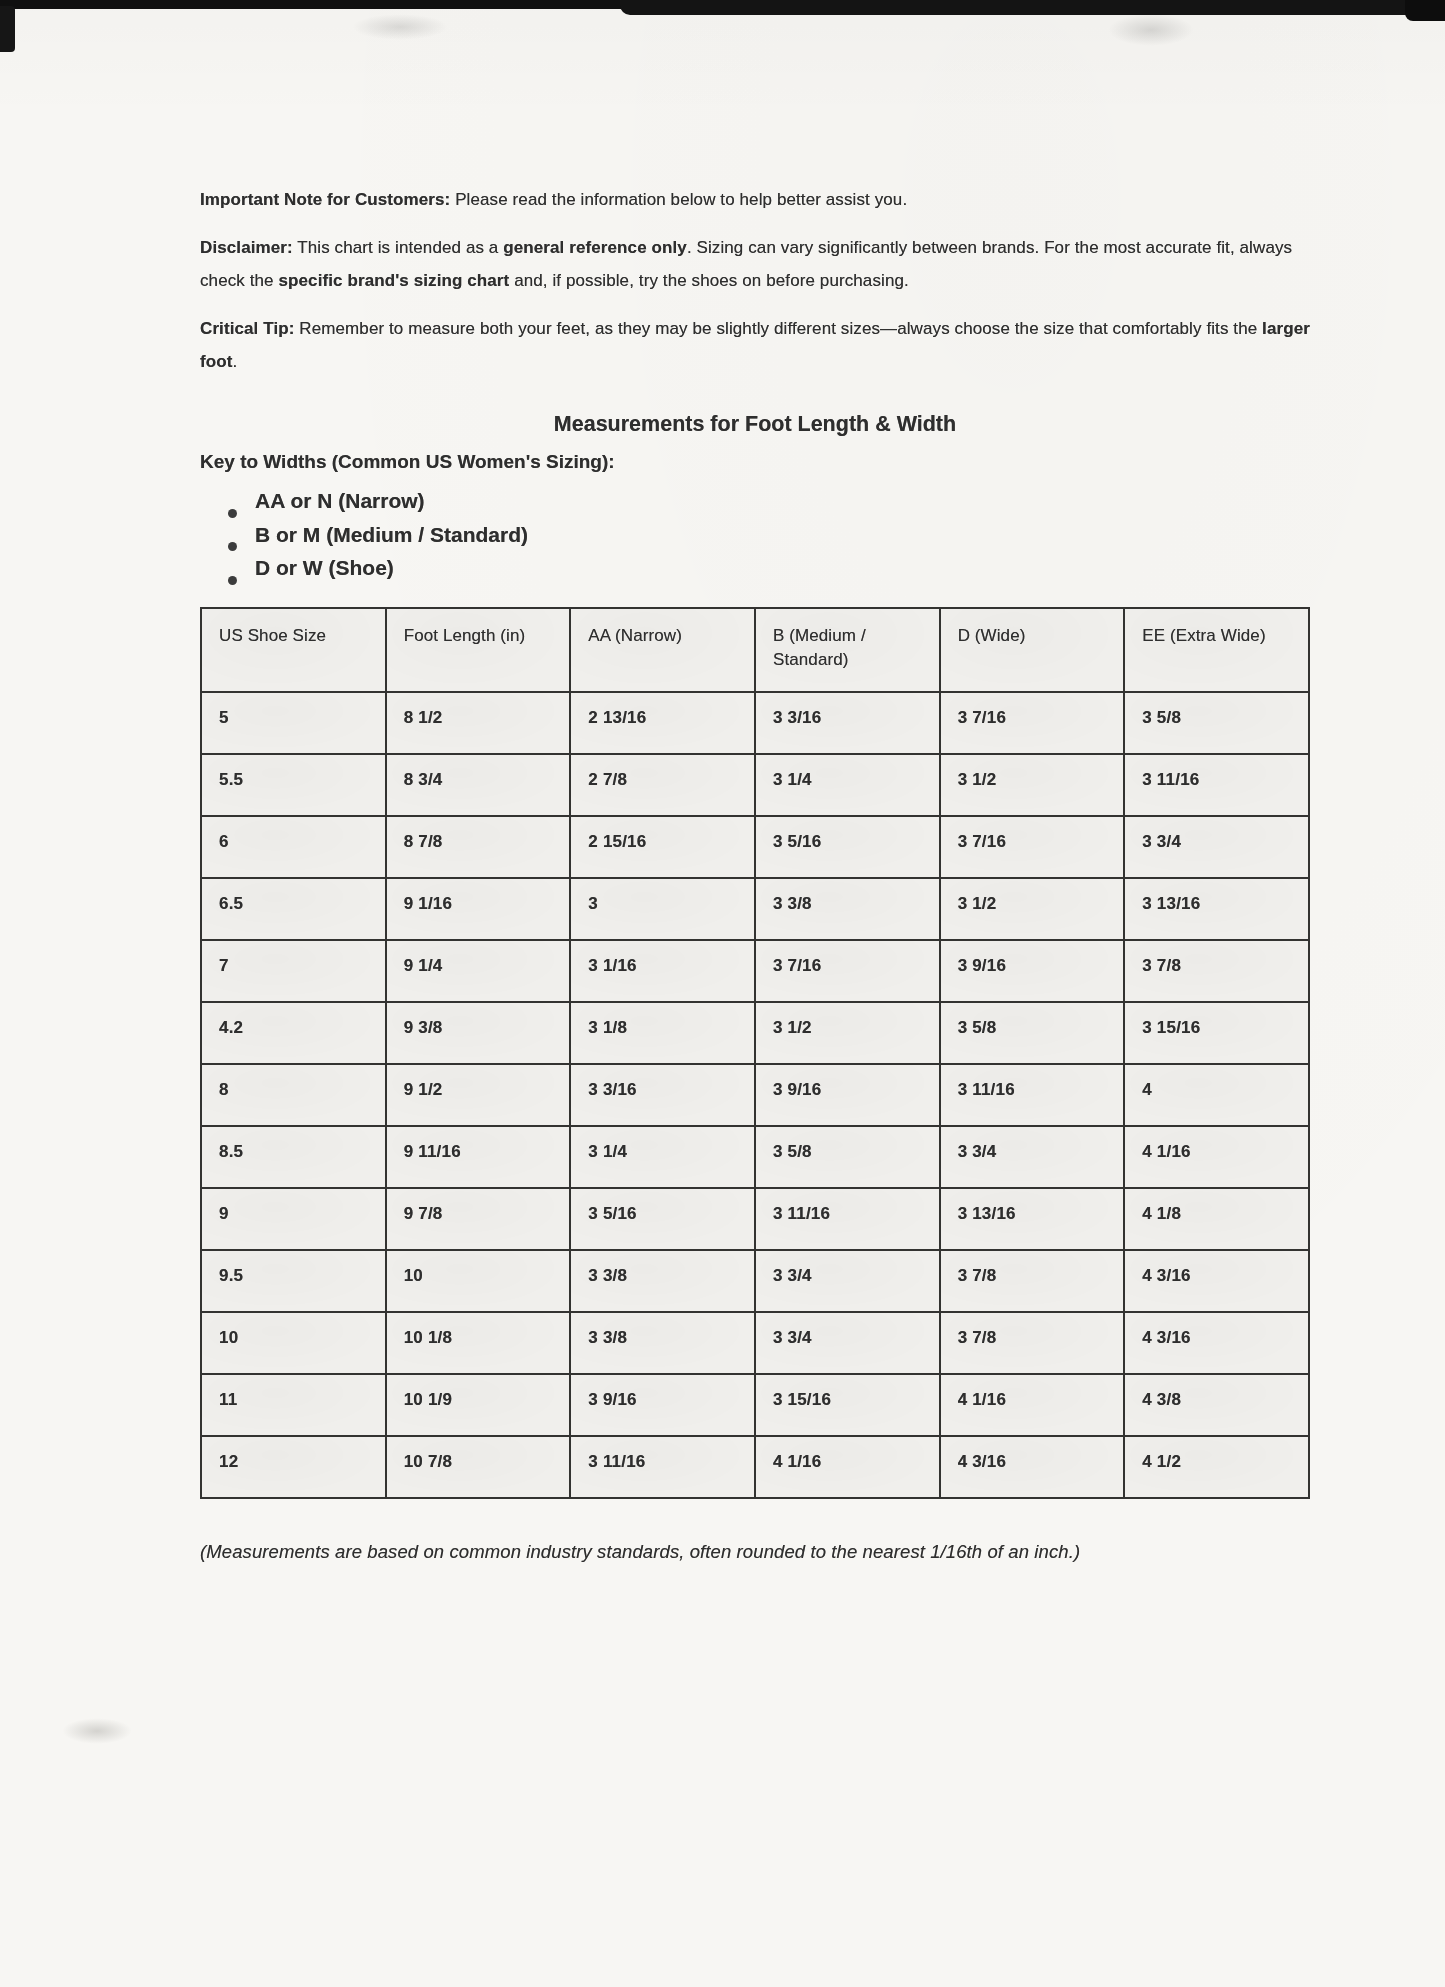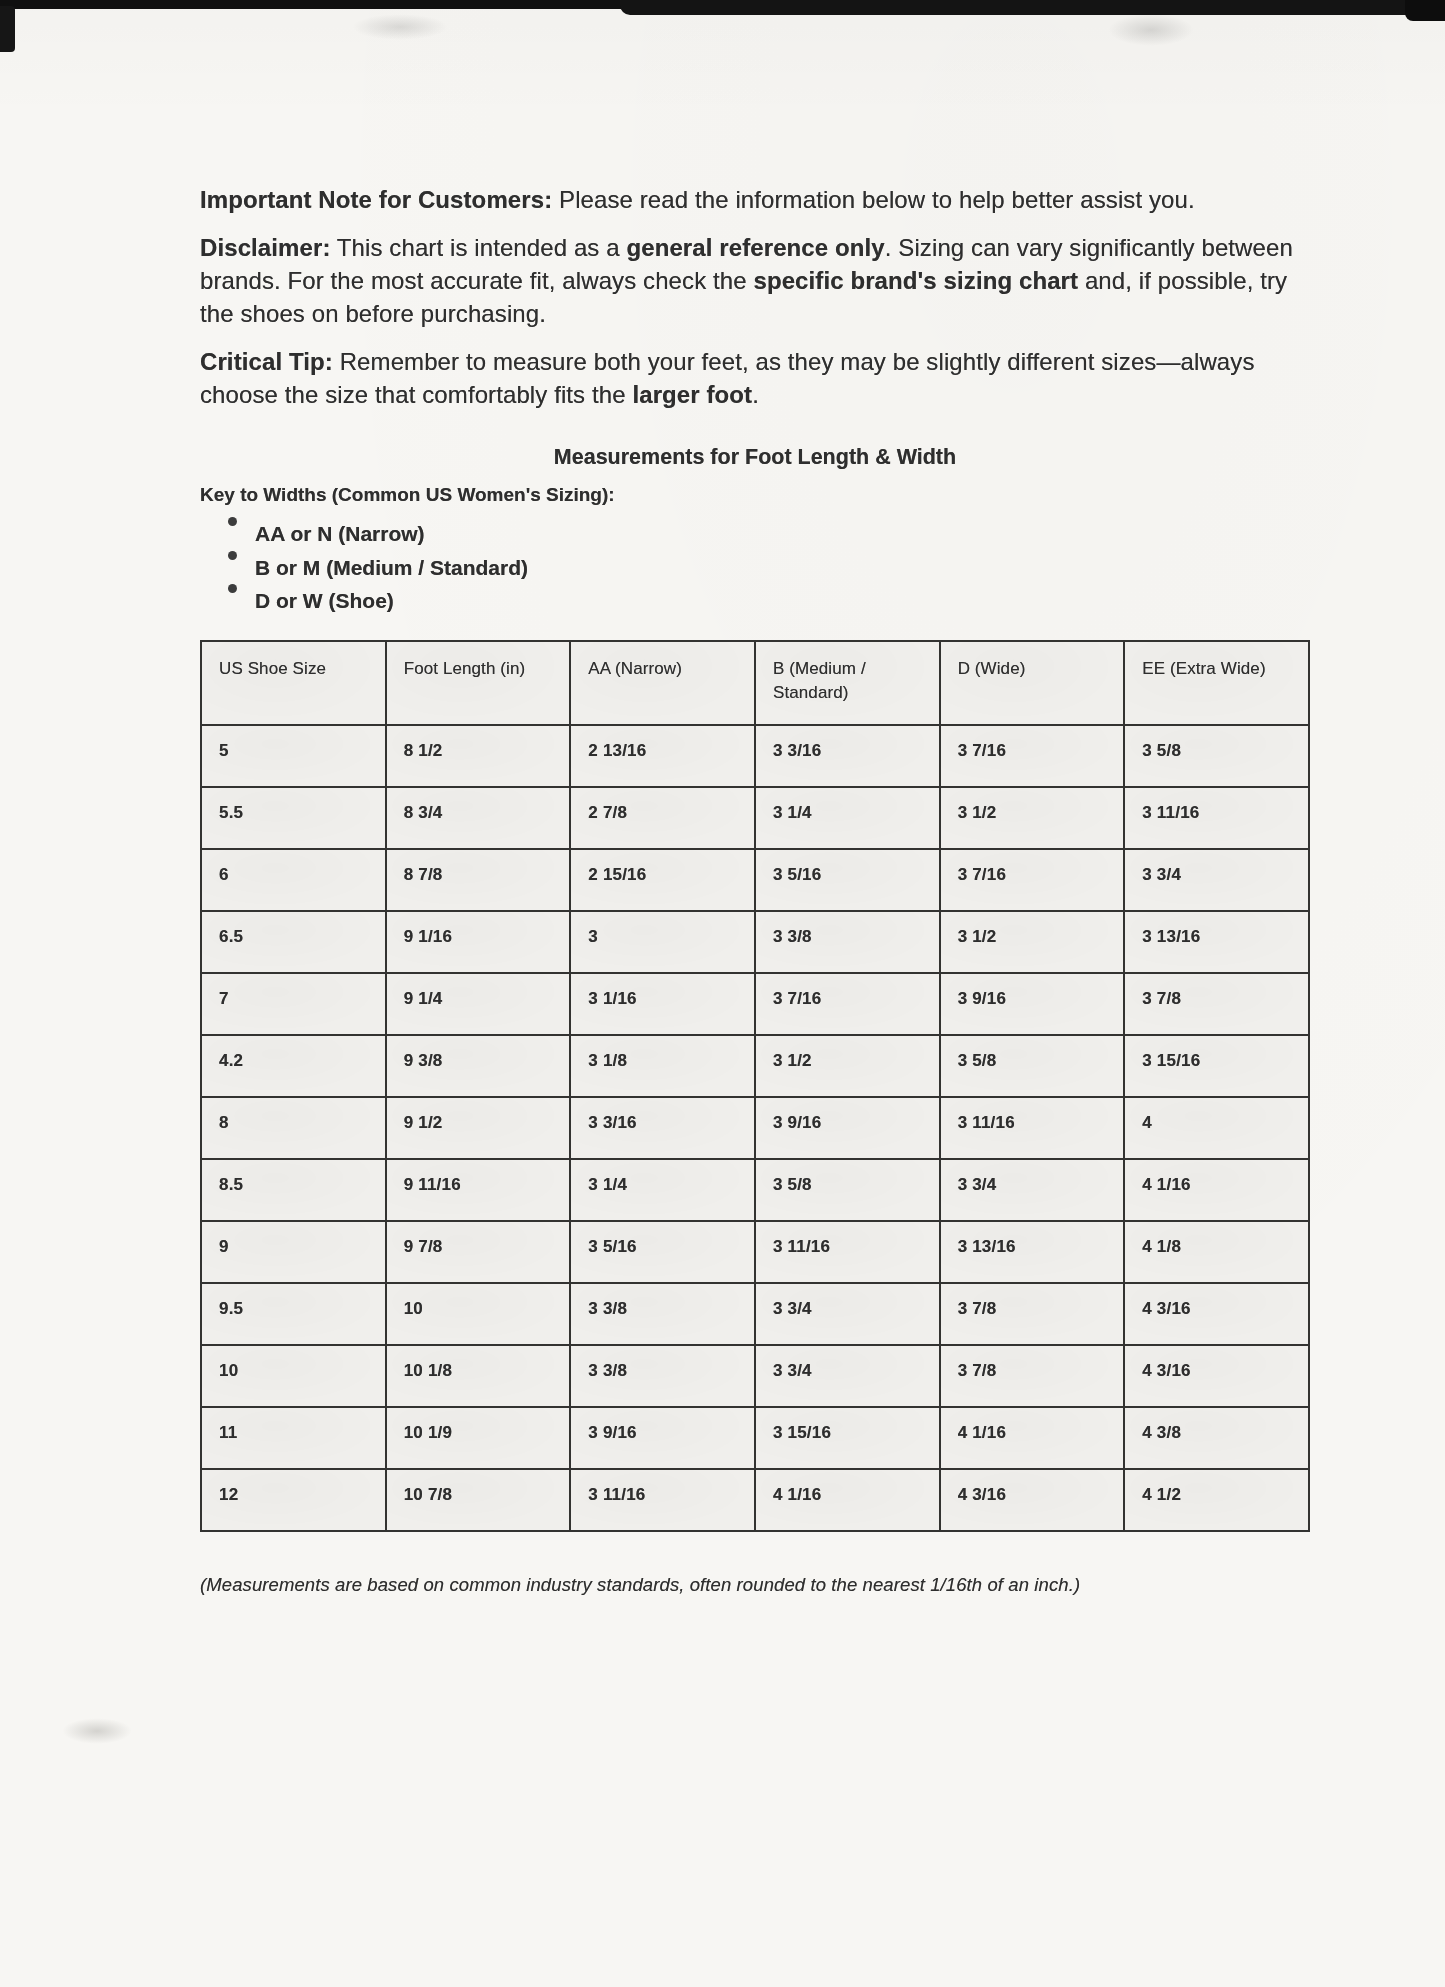--- a/index.html
+++ b/index.html
@@ -18,36 +18,36 @@
   .scan-top-bar-right{position:absolute;top:0;left:620px;right:0;height:15px;background:#141414;border-bottom-left-radius:10px;}
   .scan-top-corner{position:absolute;top:0;right:0;width:40px;height:21px;background:#0d0d0d;border-bottom-left-radius:8px;}
   .scan-left-notch{position:absolute;top:6px;left:0;width:15px;height:46px;background:#161616;border-radius:0 4px 4px 0;}
   .smudge{position:absolute;border-radius:50%;pointer-events:none;}
   .smudge-a{left:352px;top:14px;width:96px;height:26px;background:radial-gradient(ellipse, rgba(90,90,88,0.18), rgba(90,90,88,0) 70%);}
   .smudge-b{left:1108px;top:14px;width:86px;height:32px;background:radial-gradient(ellipse, rgba(90,90,88,0.20), rgba(90,90,88,0) 70%);}
   .smudge-c{left:62px;top:1718px;width:70px;height:26px;background:radial-gradient(ellipse, rgba(120,118,112,0.28), rgba(120,118,112,0) 70%);}
 
   .content{position:absolute;left:200px;top:0;width:1110px;}
   .body-text{
-    font-size:24px;line-height:33px;margin:0 0 15px 0;letter-spacing:0.1px;
+    font-size:17px;line-height:33px;margin:0 0 15px 0;letter-spacing:0.1px;
     text-shadow:0 0 0.5px rgba(45,45,45,0.6);
   }
   .body-text:first-child{margin-top:183px;}
   b{font-weight:bold;}
   .heading{
     text-align:center;font-weight:bold;font-size:21.5px;line-height:30px;
     margin:31px 0 0 0;text-shadow:0 0 0.5px rgba(45,45,45,0.6);
   }
   .key-title{
     font-weight:bold;font-size:19px;margin:12px 0 11px 0;
     text-shadow:0 0 0.5px rgba(45,45,45,0.6);
   }
   .key-list{list-style:none;margin:0;padding:0 0 0 28px;}
   .key-list li{
-    display:flex;align-items:flex-start;gap:18px;
+    display:flex;align-items:flex-end;gap:18px;
     font-weight:bold;font-size:21px;line-height:33.5px;
     text-shadow:0 0 0.5px rgba(45,45,45,0.6);
   }
   .dot{width:9px;height:9px;border-radius:50%;background:#3c3c3c;flex:none;}
 
   table.size-table{
     border-collapse:collapse;table-layout:fixed;width:100%;
     margin-top:22px;
   }
   .size-table th,.size-table td{

